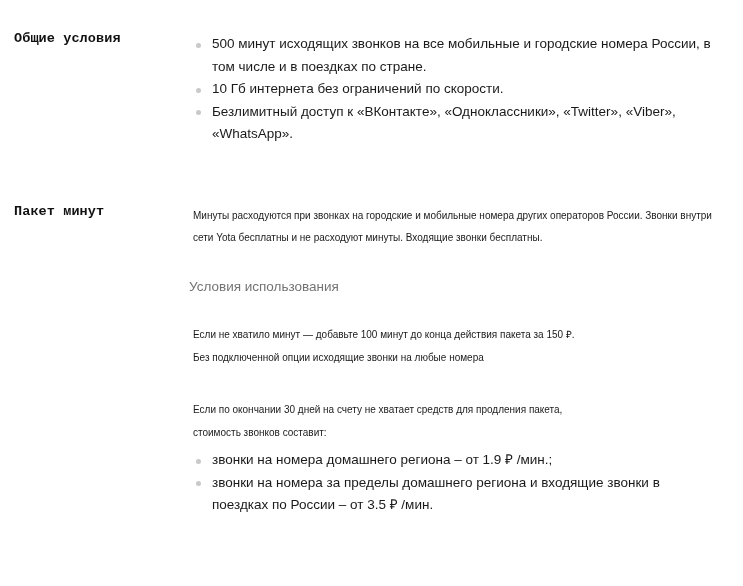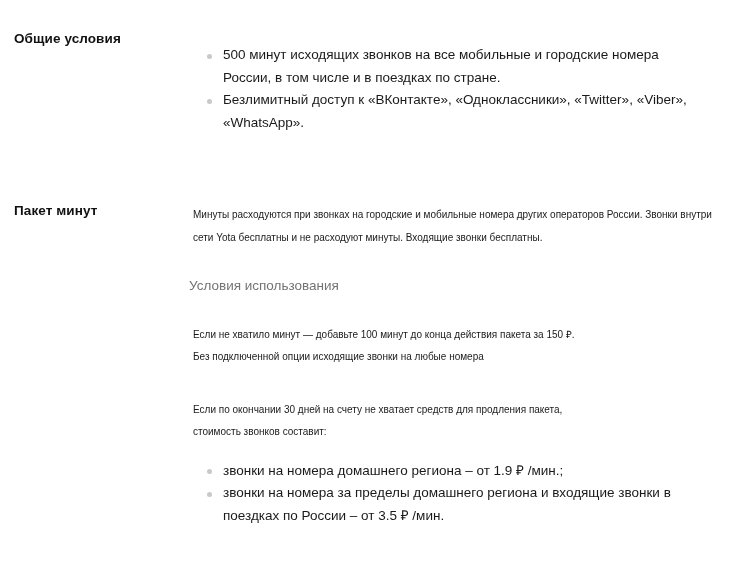--- a/index.html
+++ b/index.html
@@ -27,28 +27,29 @@
   }
   .sec-title {
     width: 175px;
     flex: 0 0 175px;
     font-size: 13.5px;
     font-weight: bold;
     color: #111111;
     line-height: 19px;
     padding-top: 1px;
     letter-spacing: 0.1px;
+    font-family: Liberation Mono, monospace;
   }
   .sec-body {
     flex: 1 1 auto;
     min-width: 0;
   }
   ul.bullets {
     list-style: none;
-    margin: 16px;
+    margin: 5px;
     padding: 0;
   }
   ul.bullets li {
     position: relative;
     padding-left: 18px;
     font-size: 13.5px;
     line-height: 22.5px;
     color: #1a1a1a;
     margin: 0 0 0 0;
   }
@@ -81,20 +82,21 @@
 </head>
 <body>
 
 <div class="page">
 
   <div class="section">
     <div class="sec-title">Общие условия</div>
     <div class="sec-body">
       <ul class="bullets">
         <li>500 минут исходящих звонков на все мобильные и городские номера России, в том числе и в поездках по стране.</li>
+        <li>10 Гб интернета без ограничений по скорости.</li>
         <li>Безлимитный доступ к «ВКонтакте», «Одноклассники», «Twitter», «Viber», «WhatsApp».</li>
       </ul>
     </div>
   </div>
 
   <div class="gap-lg"></div>
 
   <div class="section">
     <div class="sec-title">Пакет минут</div>
     <div class="sec-body">

